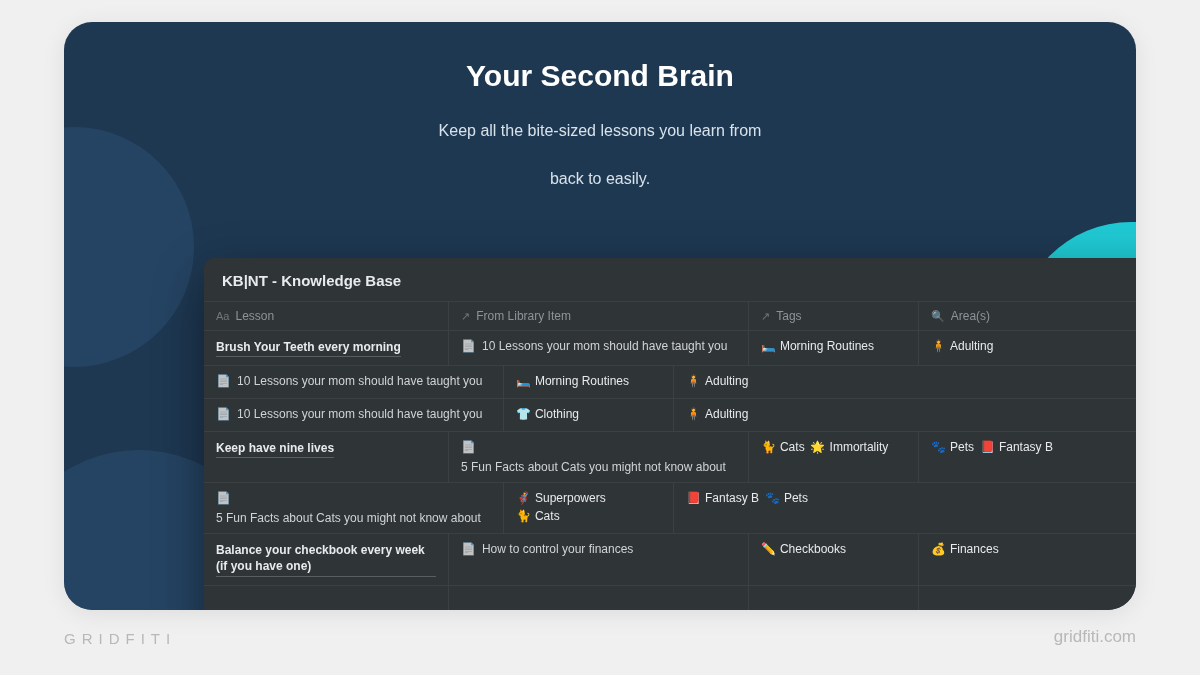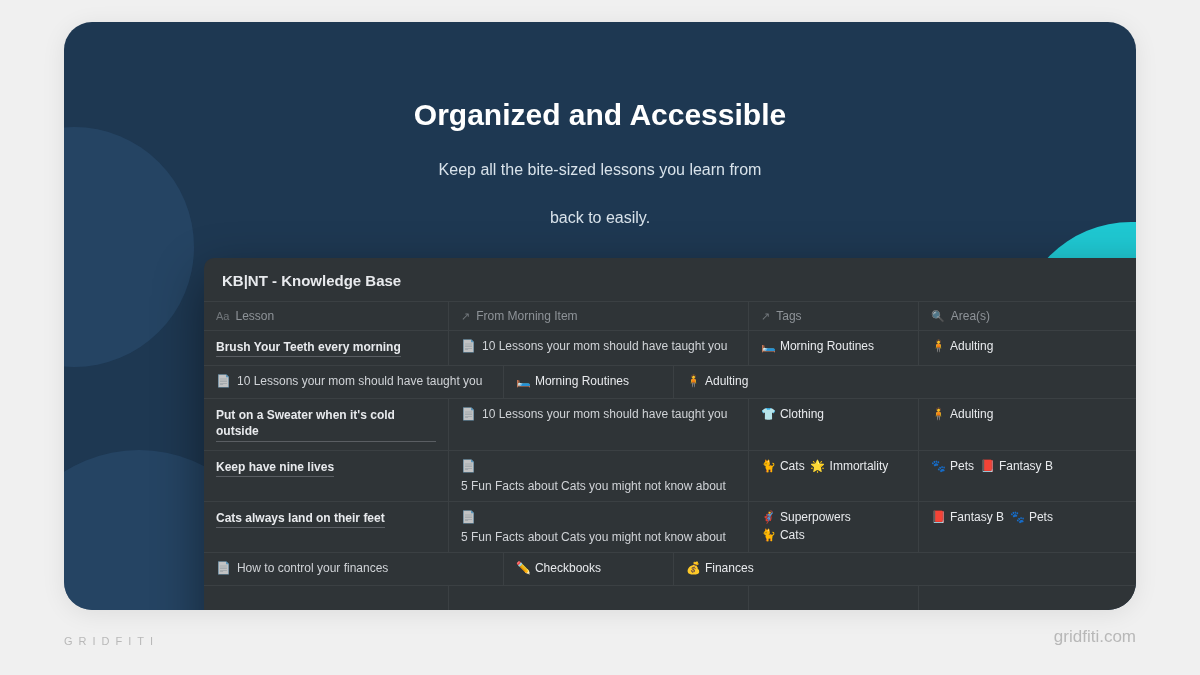--- a/index.html
+++ b/index.html
@@ -132,62 +132,61 @@
       white-space: nowrap;
     }
     .tag-chip .emoji { font-size: 12px; }
     .tags-wrap { display: flex; flex-wrap: wrap; gap: 2px 0; }
     .watermark-left {
       position: absolute;
       left: 64px;
       bottom: 28px;
       color: #b8b8b8;
       letter-spacing: 6px;
-      font-size: 11px;
+      font-size: 15px;
       font-weight: 400;
     }
     .watermark-right {
       position: absolute;
       right: 64px;
       bottom: 28px;
       color: #b8b8b8;
       font-size: 17px;
     }
   </style>
 </head>
 <body>
 
 <div class="card">
   <div class="bg-circle-1"></div>
   <div class="bg-circle-2"></div>
   <div class="bg-circle-3"></div>
 
   <div class="headline">
     <h1>
-      <br>
-      <span>Organized and Accessible</span>
+      <span>Your Second Brain</span><br>
     </h1>
   </div>
   <div class="subhead">
     <span>Keep all the bite-sized lessons you learn from</span><br>
     <br>
     <span>back to easily.</span>
   </div>
 
   <div class="window">
     <div class="window-title">KB|NT - Knowledge Base</div>
 
     <div class="table-header">
       <div class="th col-lesson">
         <span class="th-icon">Aa</span>
         <span>Lesson</span>
       </div>
       <div class="th col-library">
         <span class="th-icon">↗</span>
-        <span>From Morning Item</span>
+        <span>From Library Item</span>
       </div>
       <div class="th col-tags">
         <span class="th-icon">↗</span>
         <span>Tags</span>
       </div>
       <div class="th col-areas">
         <span class="th-icon">🔍</span>
         <span>Area(s)</span>
       </div>
     </div>
@@ -234,23 +233,20 @@
           <div class="td col-areas">
             <div class="tags-wrap">
               <span class="tag-chip">
                 <span class="emoji">🧍</span>
                 <span>Adulting</span>
               </span>
             </div>
           </div>
         </div>
         <div class="row">
-          <div class="td col-lesson">
-            <span class="lesson-text">Put on a Sweater when it's cold outside</span>
-          </div>
           <div class="td col-library">
             <span class="doc-icon">📄</span>
             <span class="lib-text">10 Lessons your mom should have taught you</span>
           </div>
           <div class="td col-tags">
             <div class="tags-wrap">
               <span class="tag-chip">
                 <span class="emoji">👕</span>
                 <span>Clothing</span>
               </span>
@@ -292,23 +288,20 @@
                 <span>Pets</span>
               </span>
               <span class="tag-chip">
                 <span class="emoji">📕</span>
                 <span>Fantasy B</span>
               </span>
             </div>
           </div>
         </div>
         <div class="row">
-          <div class="td col-lesson">
-            <span class="lesson-text">Cats always land on their feet</span>
-          </div>
           <div class="td col-library">
             <span class="doc-icon">📄</span>
             <span class="lib-text">5 Fun Facts about Cats you might not know about</span>
           </div>
           <div class="td col-tags">
             <div class="tags-wrap">
               <span class="tag-chip">
                 <span class="emoji">🦸</span>
                 <span>Superpowers</span>
               </span>
@@ -325,20 +318,23 @@
                 <span>Fantasy B</span>
               </span>
               <span class="tag-chip">
                 <span class="emoji">🐾</span>
                 <span>Pets</span>
               </span>
             </div>
           </div>
         </div>
         <div class="row">
+          <div class="td col-lesson">
+            <span class="lesson-text">Balance your checkbook every week (if you have one)</span>
+          </div>
           <div class="td col-library">
             <span class="doc-icon">📄</span>
             <span class="lib-text">How to control your finances</span>
           </div>
           <div class="td col-tags">
             <div class="tags-wrap">
               <span class="tag-chip">
                 <span class="emoji">✏️</span>
                 <span>Checkbooks</span>
               </span>

